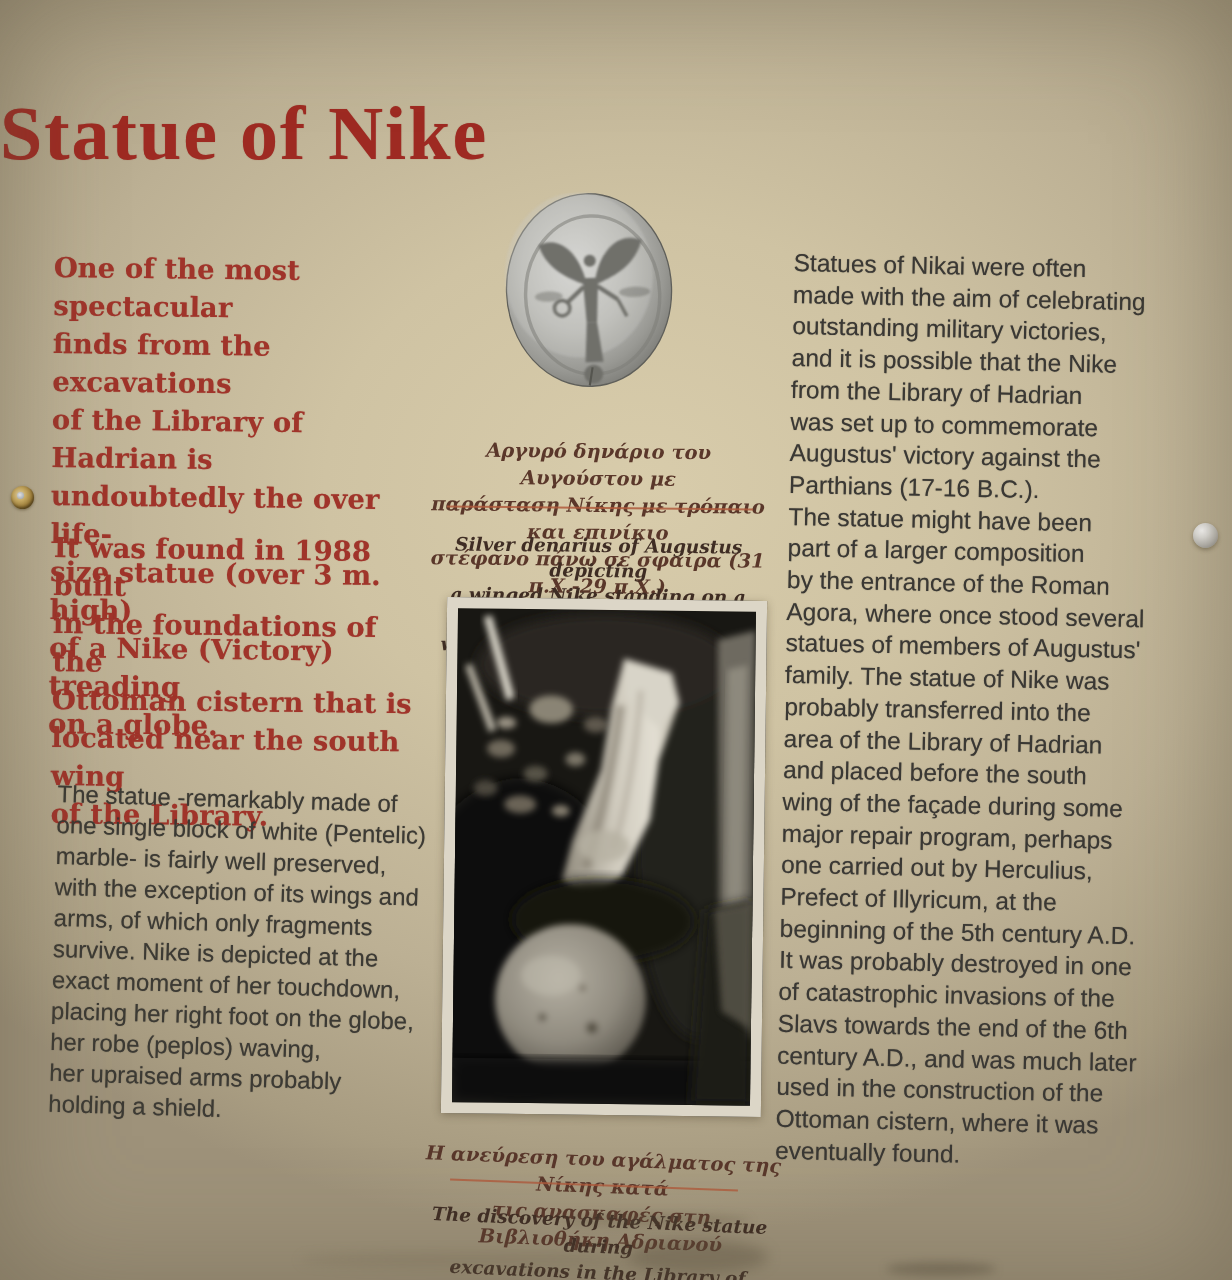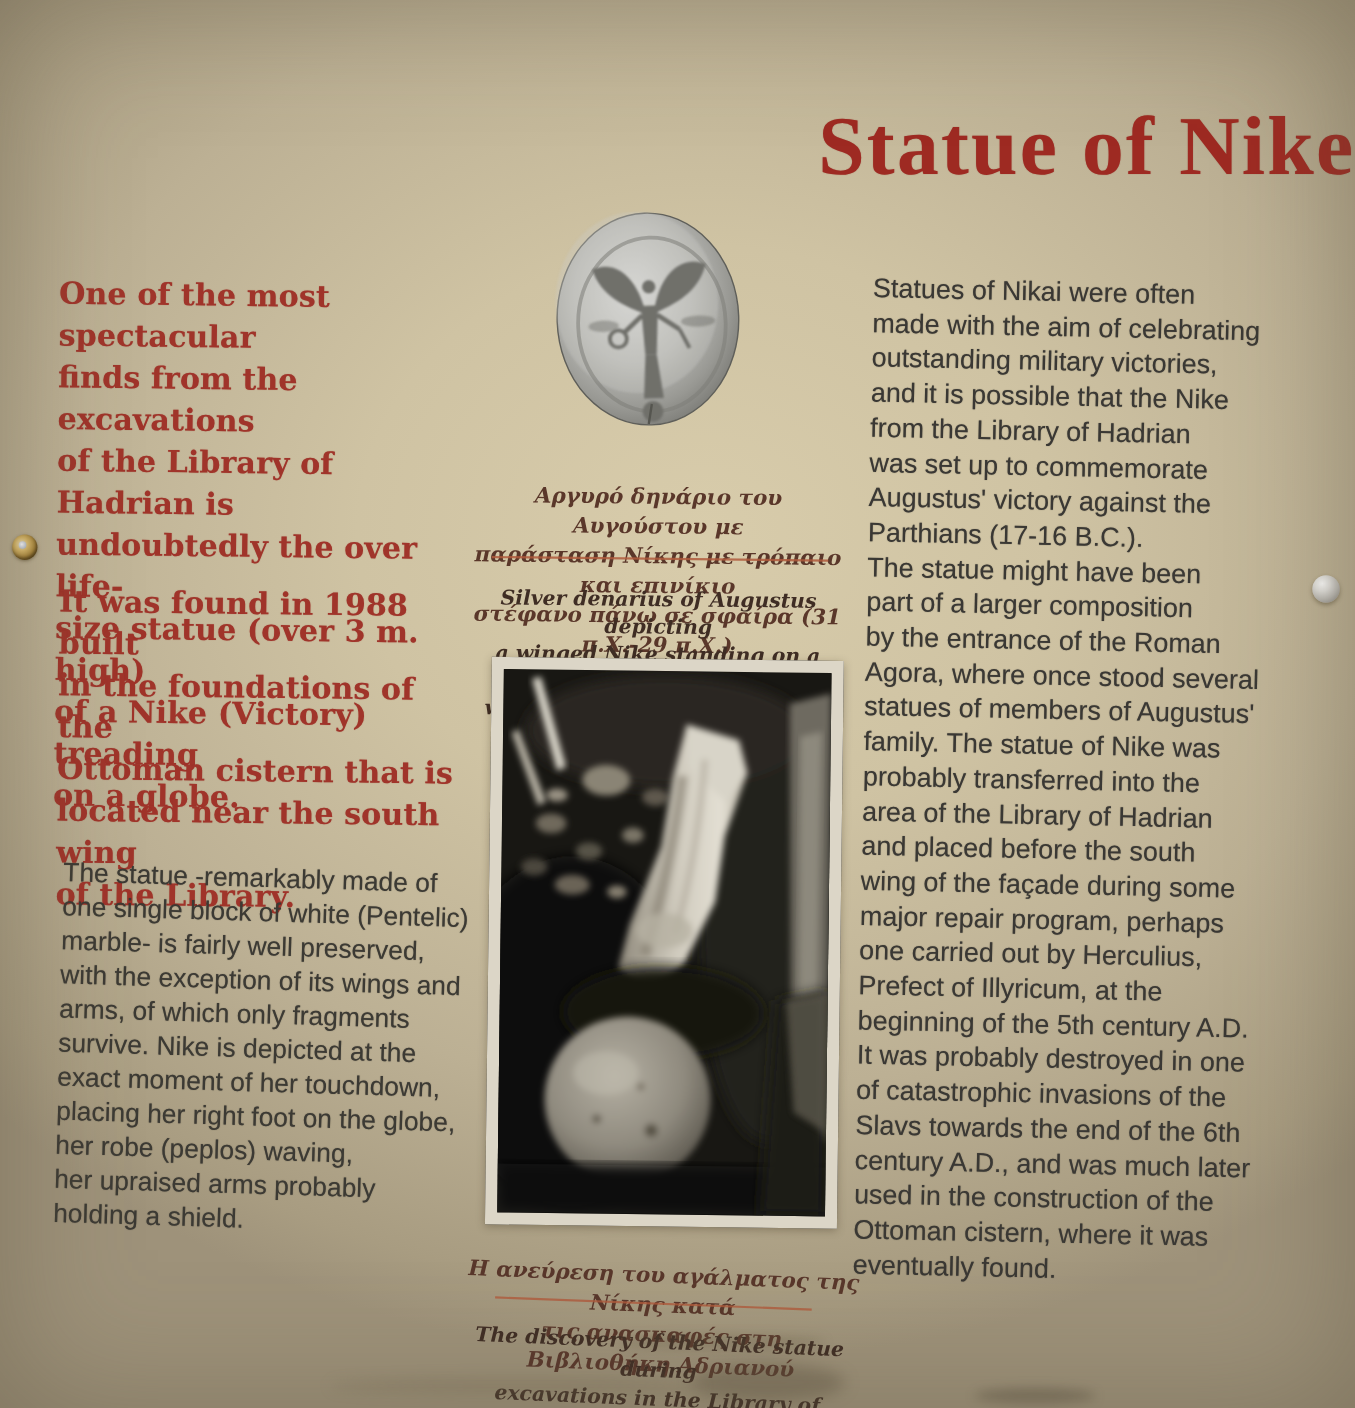--- a/index.html
+++ b/index.html
@@ -4,21 +4,21 @@
 <style>
   html,body{margin:0;padding:0;}
   body{width:1232px;height:1280px;overflow:hidden;font-family:"Liberation Sans",sans-serif;}
   .stage{
     position:relative;width:1232px;height:1280px;overflow:hidden;
     background:radial-gradient(ellipse 900px 750px at 52% 38%, #d8ccab 0%, #cfc3a3 35%, #bcb094 68%, #a89c81 92%, #9e927a 100%);
   }
   .pre{white-space:pre-line;}
   
   .title{
-    position:absolute;top:44px;left:0;width:100%;text-align:right;
+    position:absolute;top:44px;left:0;width:100%;text-align:left;
     font-family:"Liberation Serif",serif;font-weight:600;font-size:76px;line-height:1;
     color:#9e2a22;letter-spacing:2px;text-shadow:0 0 1px rgba(130,30,25,.45);
   }
   
   .red-par{
     position:absolute;left:54px;width:380px;
     font-family:"DejaVu Serif","Liberation Serif",serif;font-weight:600;
     font-size:27.5px;line-height:38px;color:#a0342a;
     text-shadow:0 0 1px rgba(140,40,30,.4);
     transform:rotate(.7deg);transform-origin:left top;

